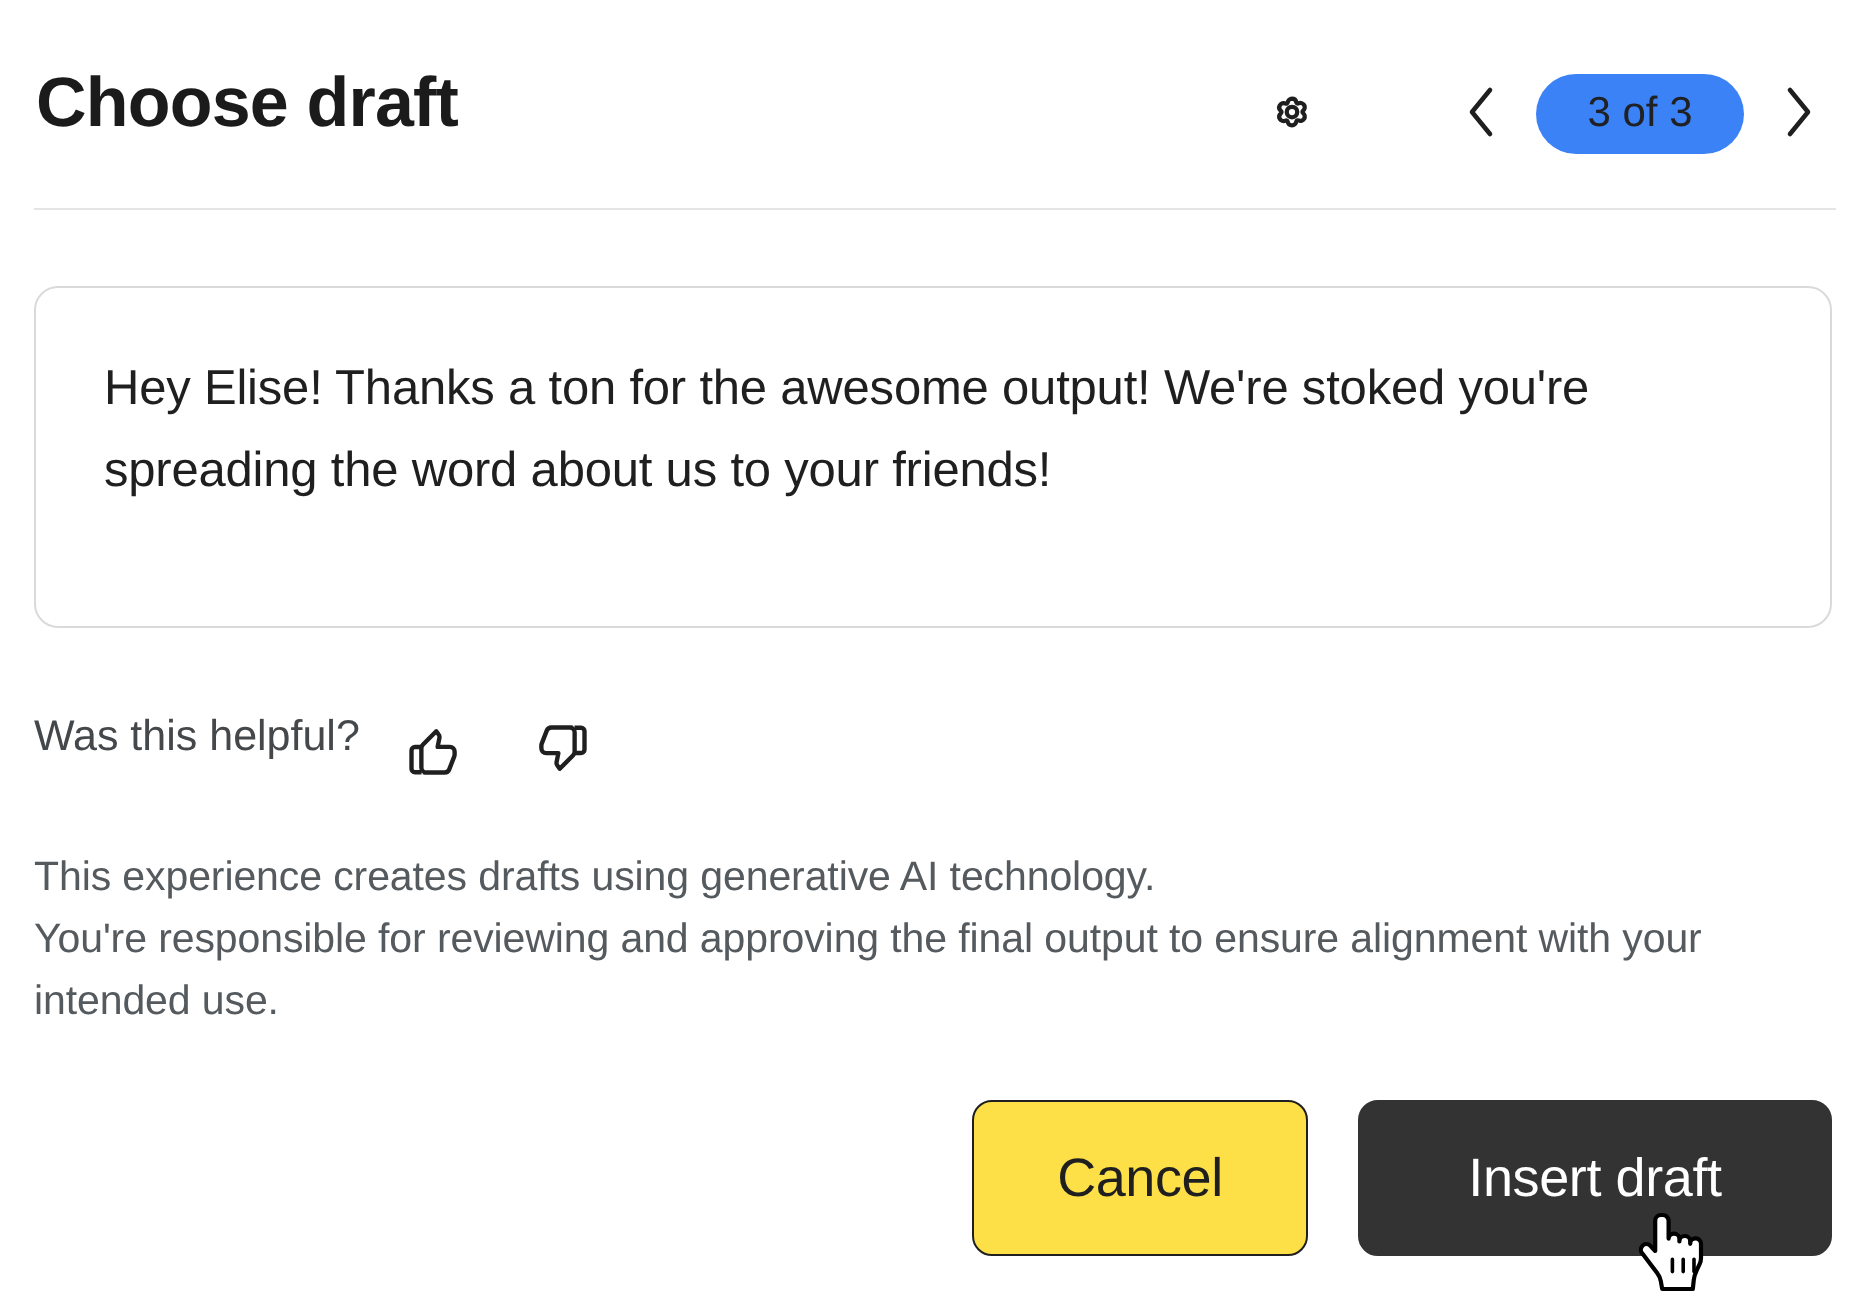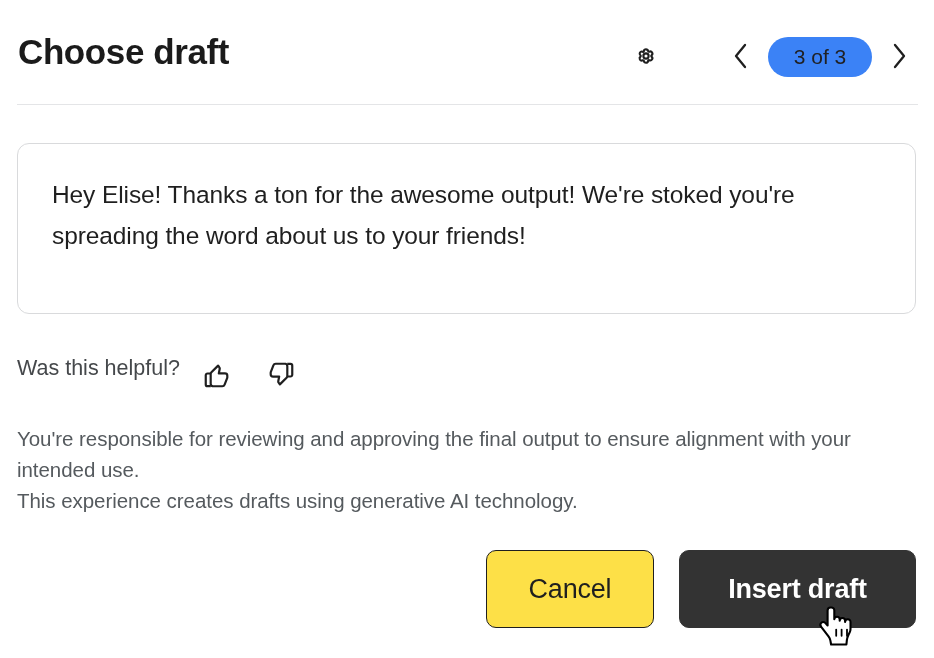--- a/index.html
+++ b/index.html
@@ -180,21 +180,20 @@
     background: #fde047;
     border: 1.6px solid #1f1f1f;
     color: #1f1f1f;
   }
   .btn-primary {
     left: 679px;
     width: 237px;
     background: #333333;
     border: 1.6px solid #333333;
     color: #ffffff;
-    font-weight: bold;
   }
 
   
   .cursor {
     position: absolute;
     left: 818px;
     top: 605px;
     width: 40px;
     height: 46px;
     pointer-events: none;
@@ -261,22 +260,22 @@
         <g transform="rotate(180 12 12)">
           <path d="M8.2 21h8.05c.83 0 1.55-.5 1.84-1.25l2.02-5.2a2 2 0 0 0 .14-.72v-1.16c0-1.05-.85-1.9-1.9-1.9h-4.9l.74-3.75.02-.25c0-.4-.16-.78-.43-1.05L12.9 4.5 7.53 9.88a1.96 1.96 0 0 0-.58 1.4V19c0 1.1.9 2 1.9 2Z" stroke="#1f1f1f" stroke-width="1.75" stroke-linejoin="round"></path>
           <path d="M7 10.8H4.4c-.78 0-1.4.62-1.4 1.4v7.3c0 .78.62 1.4 1.4 1.4H7" stroke="#1f1f1f" stroke-width="1.75" stroke-linejoin="round"></path>
         </g>
       </svg>
     </span>
   </button>
 </div>
 
 <div class="disclaimer">
+  <p>This experience creates drafts using generative AI technology.</p>
   <p>You're responsible for reviewing and approving the final output to ensure alignment with your intended use.</p>
-  <p>This experience creates drafts using generative AI technology.</p>
 </div>
 
 <div class="footer">
   <button class="btn btn-cancel">Cancel</button>
   <button class="btn btn-primary">Insert draft</button>
 </div>
 
 <div class="cursor">
   <svg width="40" height="46" viewBox="0 0 40 46" xmlns="http://www.w3.org/2000/svg">
     <path d="M12.5 2.5c-1.6 0-2.9 1.3-2.9 2.9v15.1l-2.4-2.6c-1.1-1.2-2.9-1.2-4 0-1 1.1-1 2.8 0 3.9l7.3 9.6c1 1.3 1.6 2.6 1.9 4.2l.7 3.9h15.3l.5-4.6c.2-1.9.8-3.4 1.6-5.1l1.3-2.7c.5-1 .7-2 .7-3.1v-7.1c0-1.5-1.2-2.7-2.7-2.7-1.5 0-2.7 1.2-2.7 2.7v-1.2c0-1.5-1.2-2.7-2.7-2.7-1.5 0-2.7 1.2-2.7 2.7v-1.2c0-1.5-1.2-2.7-2.7-2.7-1.4 0-2.6 1.1-2.7 2.5V5.4c0-1.6-1.3-2.9-2.9-2.9Z" fill="#ffffff" stroke="#000000" stroke-width="2.1" stroke-linejoin="round"></path>

